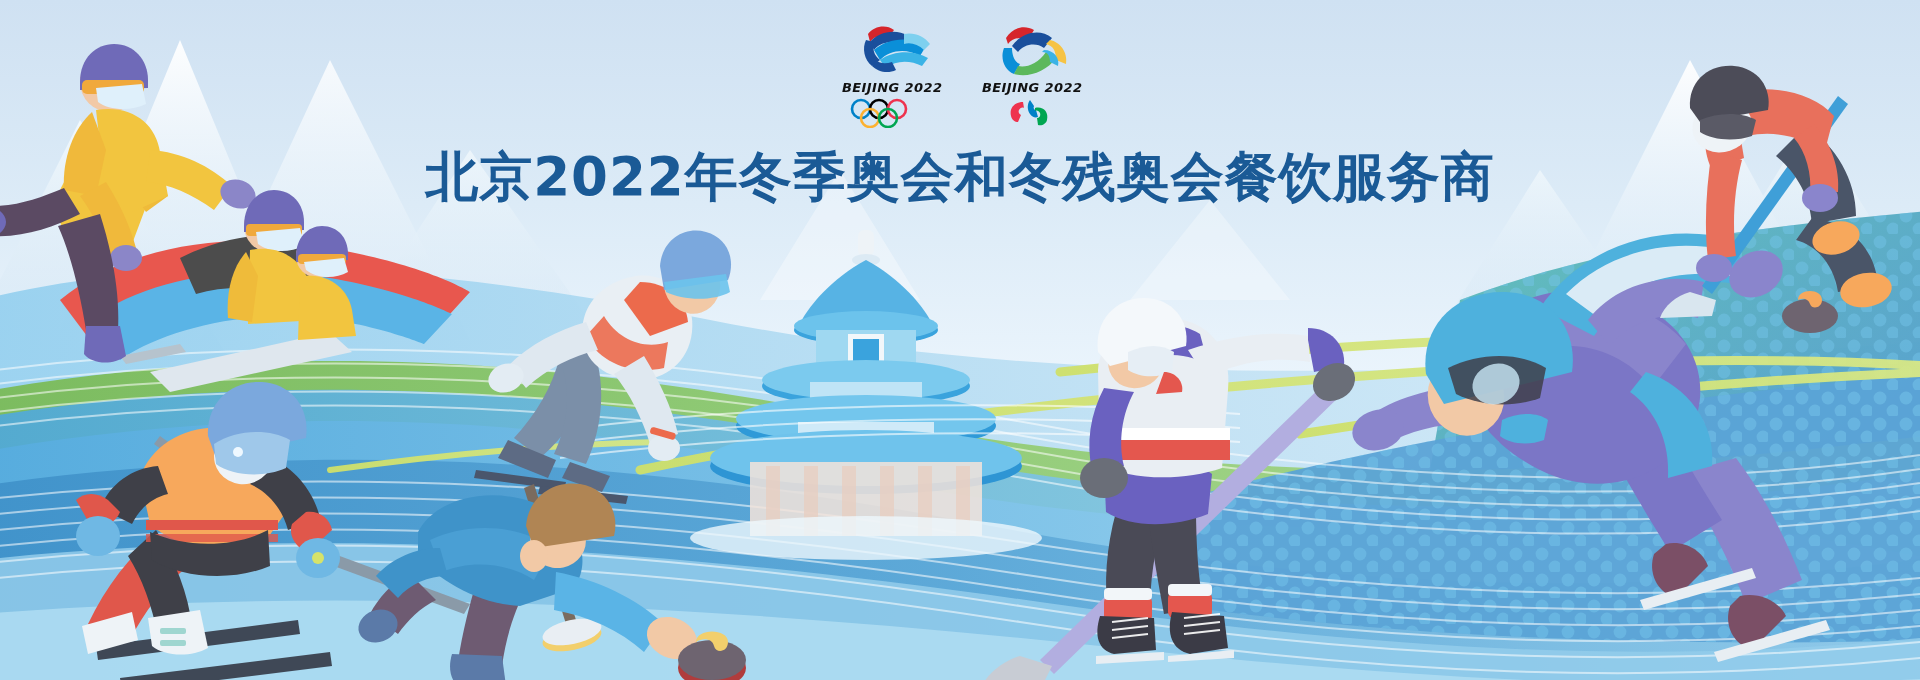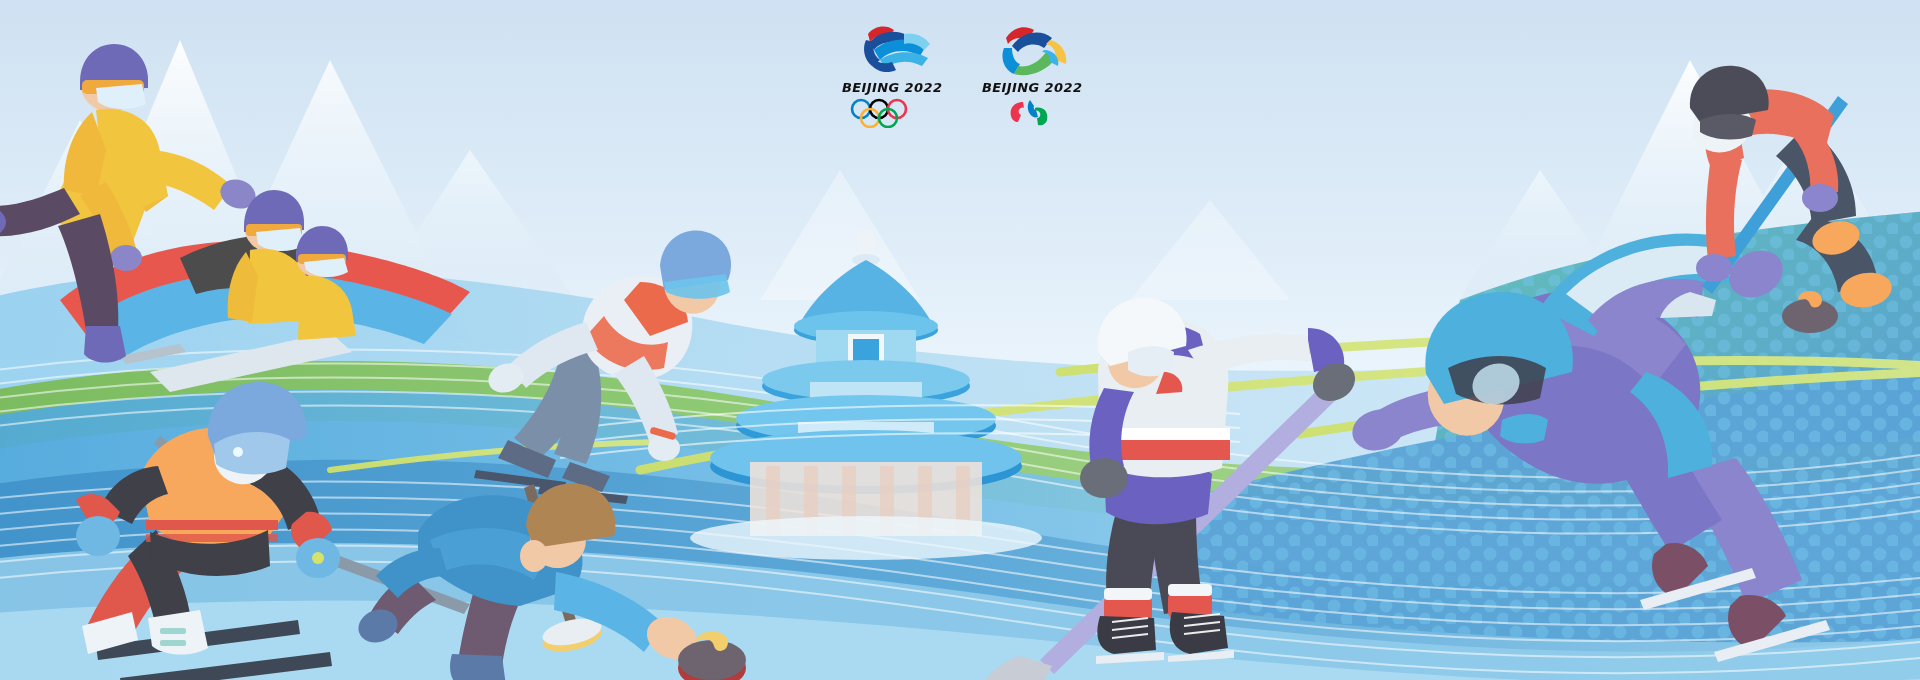--- a/index.html
+++ b/index.html
@@ -511,15 +511,16 @@
         </svg>
         <div class="wordmark">BEIJING 2022</div>
         <svg class="rings" width="86" height="30" viewBox="0 0 86 30" xmlns="http://www.w3.org/2000/svg">
           <path d="M36,4 C28,4 22,10 24,18 C25,22 28,24 31,24 L34,17 C32,16 31,14 32,12 C33,10 35,9 37,10 Z" fill="#ee334e"></path>
           <path d="M43,2 C40,6 40,12 43,16 C45,19 48,20 51,19 L49,12 C47,12 46,10 47,8 Z" fill="#0081c8"></path>
           <path d="M48,10 C56,8 62,14 60,22 C59,26 55,28 51,27 L50,20 C52,20 54,18 53,15 C52,13 50,12 48,13 Z" fill="#00a651"></path>
         </svg>
       </div>
     </div>
 
+    <h1 class="page-title">北京2022年冬季奥会和冬残奥会餐饮服务商</h1>
   </div>
 
 </div>
 
 </body></html>

